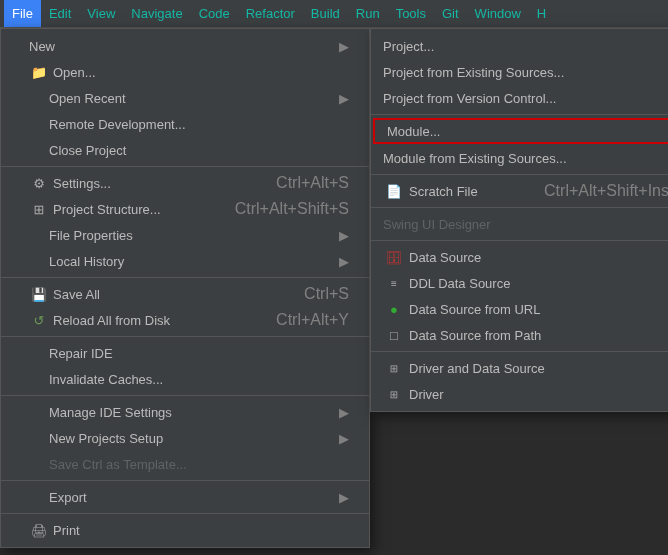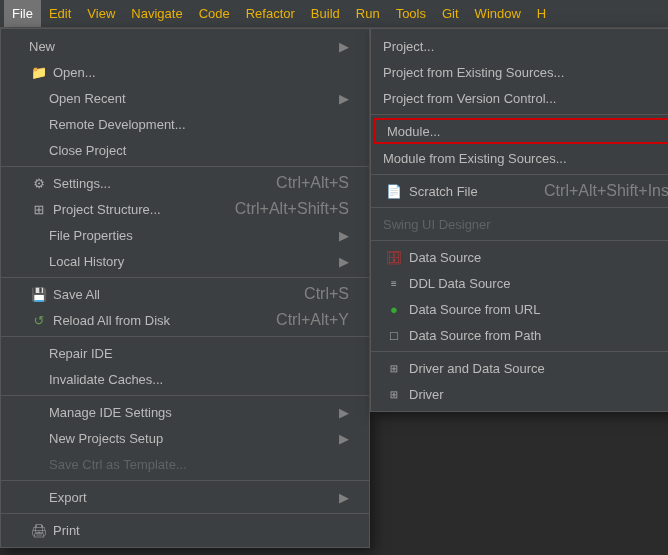--- a/index.html
+++ b/index.html
@@ -18,29 +18,29 @@
     .menubar {
       display: flex;
       background-color: #3c3f41;
       height: 28px;
       align-items: center;
       padding: 0 4px;
       border-bottom: 1px solid #555;
     }
     .menubar-item {
       padding: 4px 8px;
-      color: #eab308;
+      color: #14b8a6;
       cursor: pointer;
       font-size: 13px;
       height: 100%;
       display: flex;
       align-items: center;
     }
     .menubar-item.file-active {
-      background-color: #737373;
+      background-color: #3b82f6;
       color: #ffffff;
     }
 
     
     .editor-area {
       position: absolute;
       top: 28px;
       left: 0;
       right: 0;
       bottom: 0;

